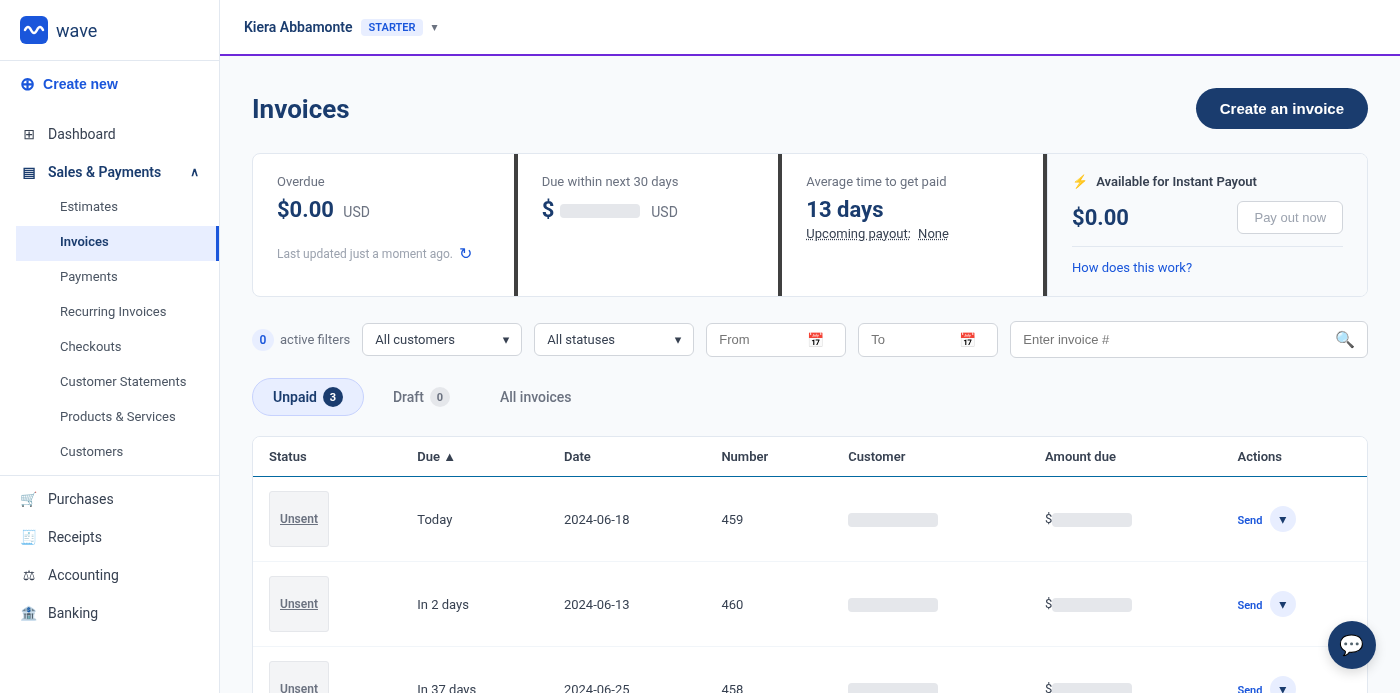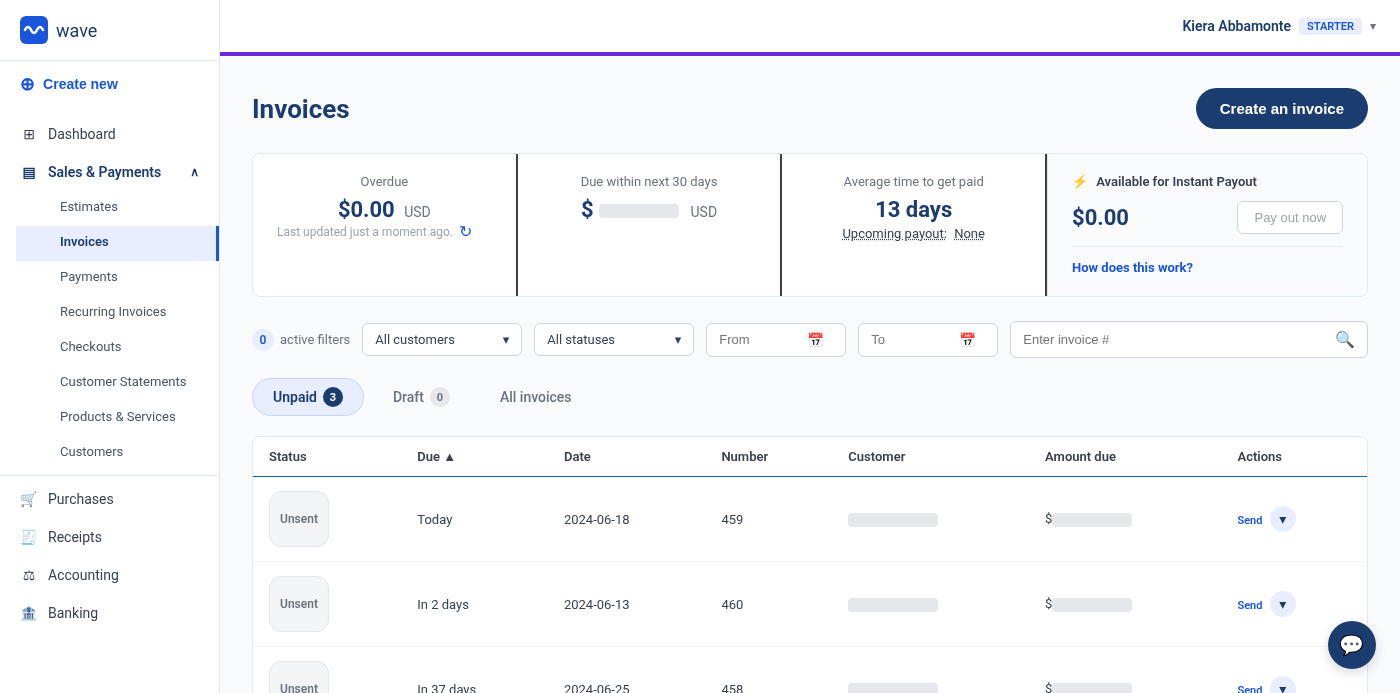--- a/index.html
+++ b/index.html
@@ -21,38 +21,38 @@
     .user-info { display: flex; align-items: center; gap: 8px; font-size: 14px; }
     .user-name { font-weight: 600; color: #1a3c6e; }
     .user-badge { background: #e8eeff; color: #1a56db; font-size: 11px; font-weight: 600; padding: 2px 8px; border-radius: 4px; }
     .chevron-down { color: #6b7280; font-size: 12px; }
     .page-header { display: flex; align-items: center; justify-content: space-between; margin-bottom: 24px; margin-top: 12px; }
     .page-title { font-size: 26px; font-weight: 700; color: #1a3c6e; }
     .create-invoice-btn { background: #1a3c6e; color: #fff; border: none; padding: 12px 24px; border-radius: 24px; font-size: 15px; font-weight: 600; cursor: pointer; }
 
     
     .stats-row { display: flex; gap: 0; background: #fff; border: 1px solid #e2e8f0; border-radius: 8px; margin-bottom: 24px; overflow: hidden; }
-    .stat-card { flex: 1; padding: 20px 24px; border-right: 2px solid #404040; text-align: center; }
+    .stat-card { flex: 1; padding: 20px 24px; border-right: 4px solid #404040; }
     .stat-card:last-child { border-right: none; }
     .stat-label { font-size: 13px; color: #6b7280; margin-bottom: 8px; }
     .stat-value { font-size: 22px; font-weight: 700; color: #1a3c6e; }
     .stat-value .currency { font-size: 14px; color: #6b7280; font-weight: 400; margin-left: 4px; }
     .stat-days { font-size: 22px; font-weight: 700; color: #1a3c6e; }
     .upcoming-payout { font-size: 13px; color: #374151; margin-top: 4px; }
     .upcoming-payout span { text-decoration: underline dotted; cursor: pointer; }
-    .last-updated { display: flex; align-items: center; gap: 6px; font-size: 12px; color: #9ca3af; margin-top: 0; }
+    .last-updated { display: flex; align-items: center; gap: 6px; font-size: 12px; color: #9ca3af; margin-top: 22px; }
     .refresh-icon { color: #1a56db; cursor: pointer; font-size: 16px; }
 
     
     .instant-payout-card { width: 320px; background: #f8fafc; border-left: 1px solid #e2e8f0; padding: 20px 24px; display: flex; flex-direction: column; }
     .instant-label { display: flex; align-items: center; gap: 8px; font-size: 13px; font-weight: 600; color: #374151; margin-bottom: 12px; }
     .payout-row { display: flex; align-items: center; justify-content: space-between; }
     .payout-amount { font-size: 22px; font-weight: 700; color: #1a3c6e; }
     .payout-btn { background: #fff; border: 1px solid #d1d5db; color: #9ca3af; padding: 8px 16px; border-radius: 6px; font-size: 13px; cursor: not-allowed; }
-    .how-link { font-size: 13px; color: #1a56db; font-weight: 700; text-align: left; margin-top: 8px; cursor: pointer; text-decoration: none; }
+    .how-link { font-size: 13px; color: #1a56db; font-weight: 400; text-align: left; margin-top: 8px; cursor: pointer; text-decoration: none; }
 
     
     .filters-row { display: flex; align-items: center; gap: 12px; margin-bottom: 20px; }
     .active-filters-badge { display: flex; align-items: center; gap: 6px; font-size: 13px; color: #6b7280; }
     .filter-count { background: #e8eeff; color: #1a56db; border-radius: 50%; width: 22px; height: 22px; display: flex; align-items: center; justify-content: center; font-size: 12px; font-weight: 600; }
     .filter-select { border: 1px solid #d1d5db; border-radius: 6px; padding: 8px 12px; font-size: 13px; color: #374151; background: #fff; cursor: pointer; display: flex; align-items: center; justify-content: space-between; min-width: 160px; gap: 0; }
     .filter-input { border: 1px solid #d1d5db; border-radius: 6px; padding: 8px 12px; font-size: 13px; color: #374151; background: #fff; display: flex; align-items: center; gap: 8px; min-width: 140px; }
     .filter-input input { border: none; outline: none; font-size: 13px; color: #374151; background: transparent; width: 80px; }
     .calendar-icon { color: #6b7280; font-size: 14px; cursor: pointer; }
     .invoice-search { border: 1px solid #d1d5db; border-radius: 6px; padding: 8px 12px; font-size: 13px; color: #374151; background: #fff; display: flex; align-items: center; gap: 8px; flex: 1; }
@@ -66,38 +66,38 @@
     .tab:not(.active) { color: #6b7280; background: transparent; }
     .tab-count { background: #1a3c6e; color: #fff; border-radius: 50%; width: 20px; height: 20px; display: flex; align-items: center; justify-content: center; font-size: 11px; font-weight: 700; }
     .tab:not(.active) .tab-count { background: #e5e7eb; color: #6b7280; }
 
     
     .table-container { background: #fff; border-radius: 8px; border: 1px solid #e2e8f0; overflow: hidden; }
     table { width: 100%; border-collapse: collapse; }
     th { padding: 12px 16px; text-align: left; font-size: 13px; font-weight: 600; color: #374151; border-bottom: 1px solid #0369a1; background: #fff; }
     td { padding: 14px 16px; font-size: 13px; color: #374151; border-bottom: 1px solid #f1f5f9; }
     tr:last-child td { border-bottom: none; }
-    .status-badge { display: inline-block; padding: 20px 10px; border-radius: 12px; font-size: 12px; font-weight: 600; background: #f3f4f6; color: #6b7280; border: 1px solid #e5e7eb; }
+    .status-badge { display: inline-block; padding: 20px 10px; border-radius: 3px; font-size: 12px; font-weight: 600; background: #f3f4f6; color: #6b7280; border: 1px solid #e5e7eb; text-decoration: underline; }
     .amount-blurred { display: inline-block; background: #e5e7eb; border-radius: 4px; height: 14px; width: 80px; vertical-align: middle; }
     .customer-blurred { display: inline-block; background: #e5e7eb; border-radius: 4px; height: 14px; width: 90px; vertical-align: middle; }
     .action-send { color: #1a56db; font-weight: 600; font-size: 11px; cursor: pointer; margin-right: 4px; }
     .action-dropdown { background: #e8eeff; border: none; border-radius: 50%; width: 26px; height: 26px; display: inline-flex; align-items: center; justify-content: center; cursor: pointer; color: #1a3c6e; font-size: 14px; }
 
     
     .table-footer { display: flex; align-items: center; justify-content: space-between; padding: 12px 16px; border-top: 1px solid #e2e8f0; background: #fff; margin-top: 44px; }
     .show-row { display: flex; align-items: center; gap: 8px; font-size: 13px; color: #6b7280; }
     .show-select { border: 1px solid #d1d5db; border-radius: 4px; padding: 4px 8px; font-size: 13px; }
     .pagination { font-size: 13px; color: #6b7280; display: flex; align-items: flex-end; gap: 8px; }
 
     
     .chat-btn { position: fixed; bottom: 24px; right: 24px; width: 48px; height: 48px; background: #1a3c6e; border-radius: 50%; display: flex; align-items: center; justify-content: center; cursor: pointer; box-shadow: 0 4px 12px rgba(0,0,0,0.15); color: #fff; font-size: 20px; z-index: 100; }
 
     .full-layout { display: flex; width: 100%; height: 693px; }
     .content-wrapper { flex: 1; display: flex; flex-direction: column; overflow: hidden; }
-    .top-bar { height: 56px; background: #fff; border-bottom: 4px solid #6d28d9; display: flex; align-items: center; justify-content: flex-end; padding: 0 24px; flex-shrink: 0; }
+    .top-bar { height: 56px; background: #fff; border-bottom: 2px solid #6d28d9; display: flex; align-items: center; justify-content: flex-start; padding: 0 24px; flex-shrink: 0; }
     .scrollable-content { flex: 1; overflow-y: auto; padding: 20px 32px 20px; background: #f8fafc; }
   </style>
 </head>
 <body>
 
 <div class="full-layout">
 
   <nav class="sidebar">
     <div class="sidebar-logo">
       <svg width="28" height="28" viewBox="0 0 28 28">

